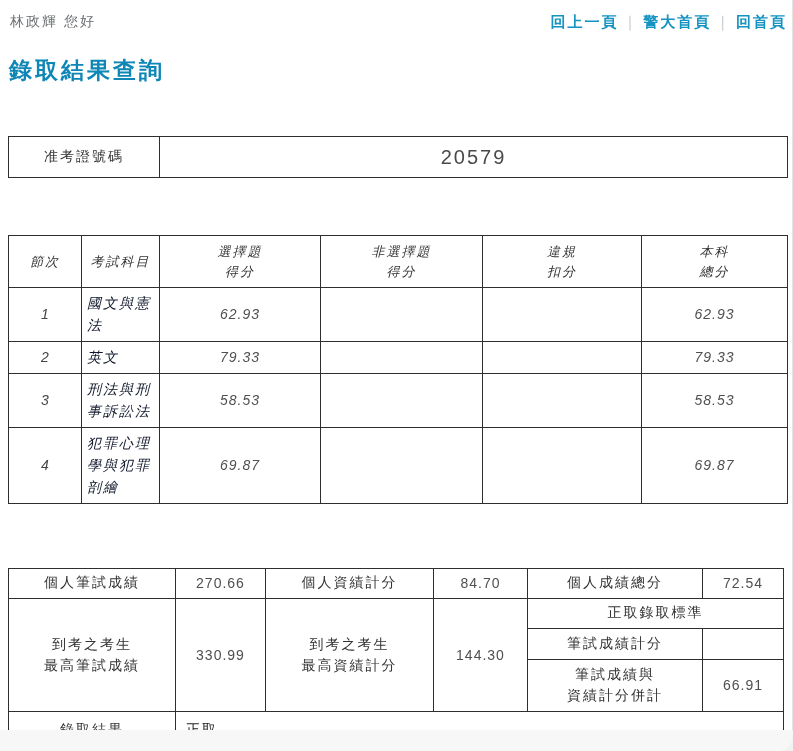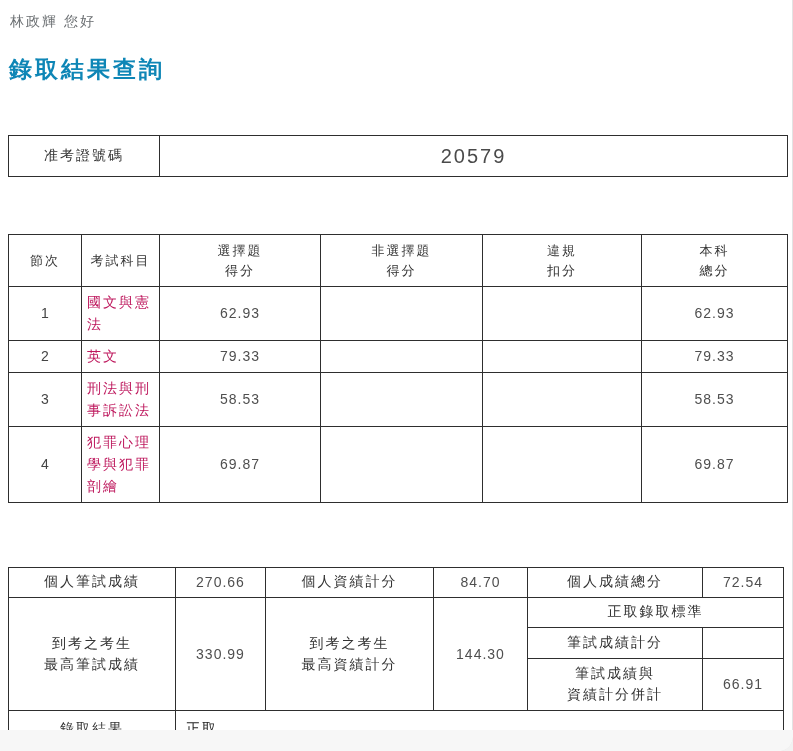--- a/index.html
+++ b/index.html
@@ -40,28 +40,28 @@
   .label-cell { text-align: center; font-size: 14px; letter-spacing: 2px; color: #333; }
   .num-cell   { text-align: center; font-size: 15px; letter-spacing: 1px; color: #4f4f4f; }
   .two-line   { white-space: pre-line; line-height: 1.5; }
 
   
   .ticket-table { margin: 50px 0 0 8px; width: 779px; border-radius: 10px; }
   .ticket-table td { height: 41px; }
   .ticket-value { text-align: center; font-size: 20px; letter-spacing: 2px; color: #4a4a4a; }
 
   
-  .score-table { margin: 57px 0 0 8px; width: 779px; }
+  .score-table { margin: 57px 0 0 8px; width: 779px; font-style: italic; }
   .score-table th {
     height: 52px; text-align: center;
     font-size: 13px; letter-spacing: 2px; color: #333;
   }
   .score-table td { font-size: 14px; }
   .session-cell { text-align: center; color: #444; }
-  .subject-cell { text-align: left; padding: 4px 5px; letter-spacing: 2px; line-height: 1.6; color: #be185d; }
+  .subject-cell { text-align: left; padding: 4px 5px; letter-spacing: 2px; line-height: 1.6; color: #0f172a; }
   .row-h1 td { height: 52px; }
   .row-h2 td { height: 32px; }
   .row-h3 td { height: 52px; }
   .row-h4 td { height: 68px; }
 
   
   .summary-table { margin: 64px 0 0 8px; width: 775px; }
   .summary-table td { font-size: 14px; }
   .sum-r1 td { height: 30px; }
   .sum-r2 td { height: 30px; }
@@ -79,20 +79,23 @@
     border-bottom-right-radius: 14px;
   }
 </style>
 </head>
 <body>
 
 <div class="page">
 
   <div class="topbar">
     <span class="greeting">林政輝 您好</span>
+    <nav class="links">
+      <a href="#">回上一頁</a><span class="sep">｜</span><a href="#">警大首頁</a><span class="sep">｜</span><a href="#">回首頁</a>
+    </nav>
   </div>
 
   <h1 class="page-title">錄取結果查詢</h1>
 
   <table class="ticket-table">
     <colgroup>
         <col style="width:151px">
         <col style="width:628px">
       </colgroup>
     <tbody>

